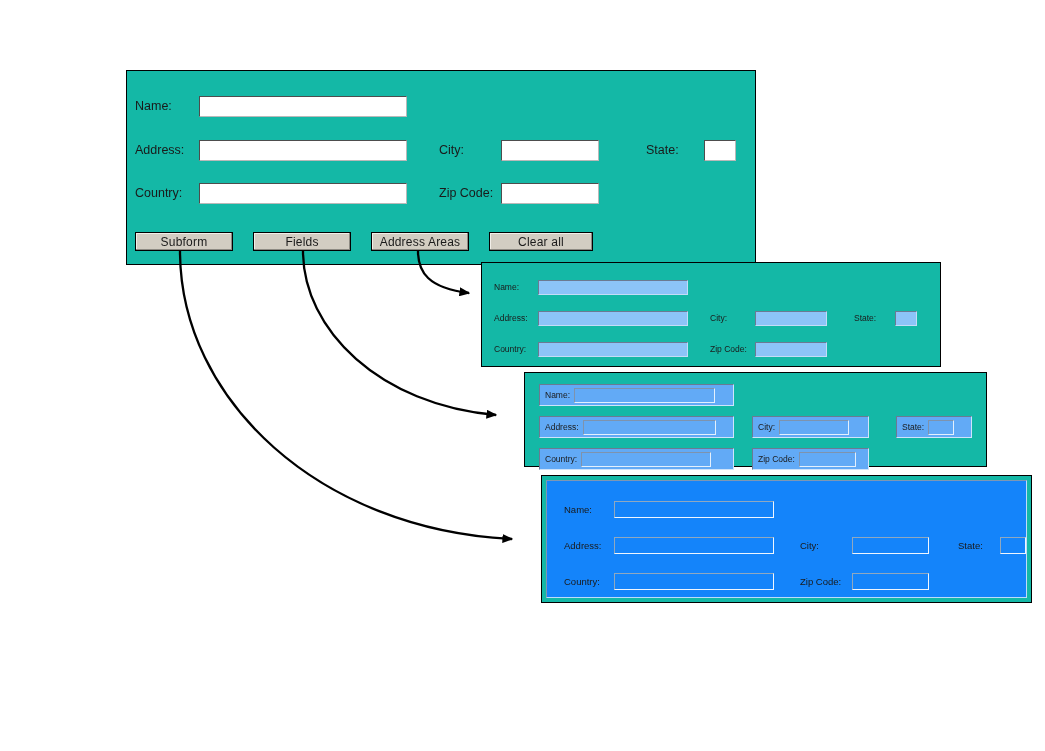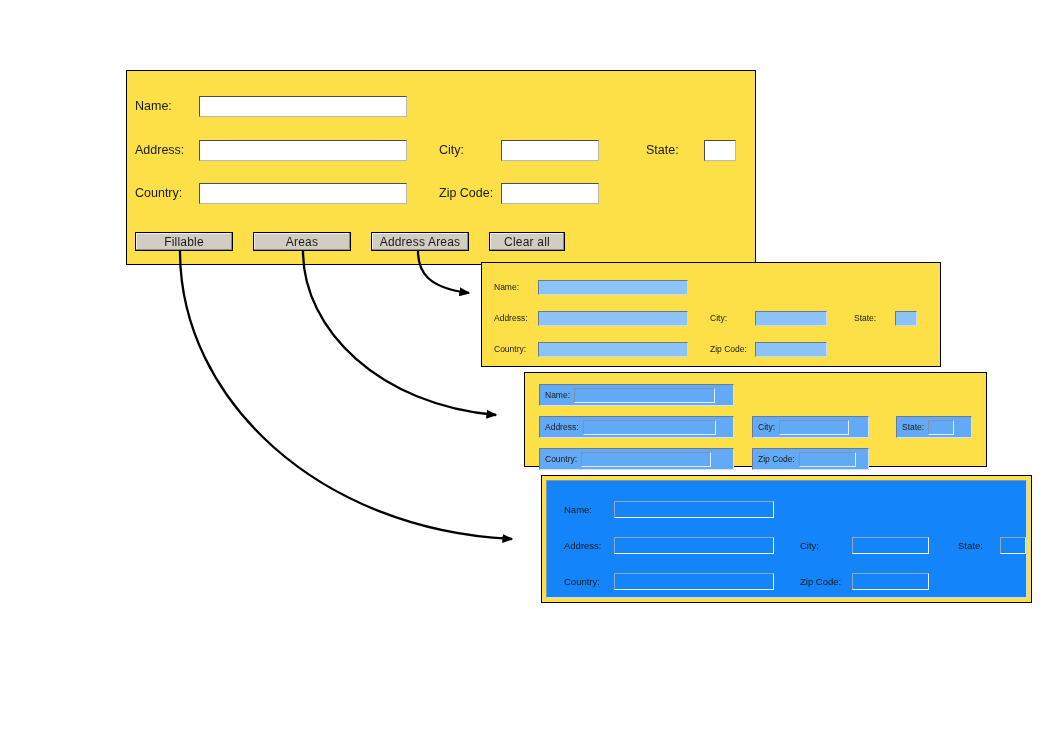--- a/index.html
+++ b/index.html
@@ -13,21 +13,21 @@
     height: 751px;
     position: relative;
     font-family: "Liberation Sans", "DejaVu Sans", sans-serif;
     overflow: hidden;
   }
 
   
   .panel {
     position: absolute;
     box-sizing: border-box;
-    background: #fde047;
+    background: #14b8a6;
     border: 1.6px solid #000000;
   }
 
   
   .row {
     position: absolute;
     display: flex;
     align-items: center;
   }
   .lbl {
@@ -174,24 +174,24 @@
     <span class="lbl" style="width:62px;">Country:</span>
     <span class="fld" style="width:208px; margin-left:2px;"></span>
   </div>
   <div class="row" style="left:312px; top:112px;">
     <span class="lbl" style="width:62px;">Zip Code:</span>
     <span class="fld" style="width:98px;"></span>
   </div>
 
 </div>
 
-<div class="btn" style="left:135px; top:232px; width:98px;">Fillable</div>
-<div class="btn" style="left:253px; top:232px; width:98px;">Areas</div>
+<div class="btn" style="left:135px; top:232px; width:98px;">Subform</div>
+<div class="btn" style="left:253px; top:232px; width:98px;">Fields</div>
 <div class="btn" style="left:371px; top:232px; width:98px;">Address Areas</div>
-<div class="btn" style="left:489px; top:232px; width:76px;">Clear all</div>
+<div class="btn" style="left:489px; top:232px; width:104px;">Clear all</div>
 
 <div class="panel" id="panel-fillable">
 
   <div class="row" style="left:12px; top:17px;">
     <span class="lbl" style="width:44px;">Name:</span>
     <span class="fld" style="width:150px;"></span>
   </div>
 
   <div class="row" style="left:12px; top:48px;">
     <span class="lbl" style="width:44px;">Address:</span>

